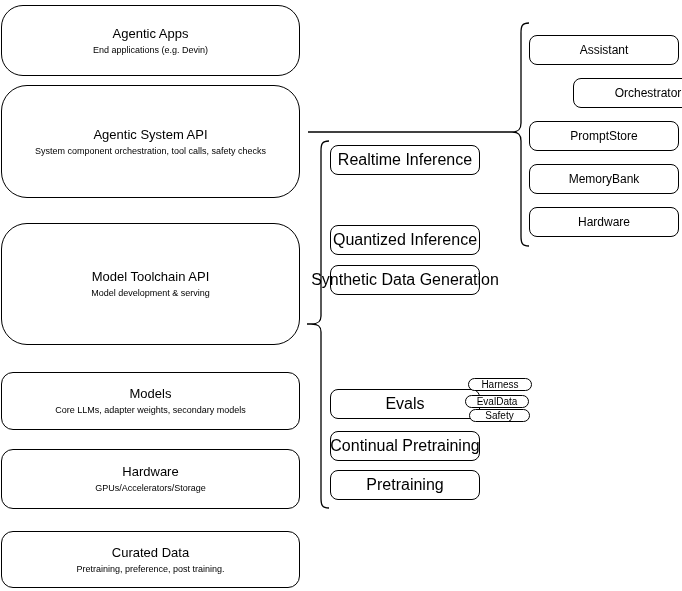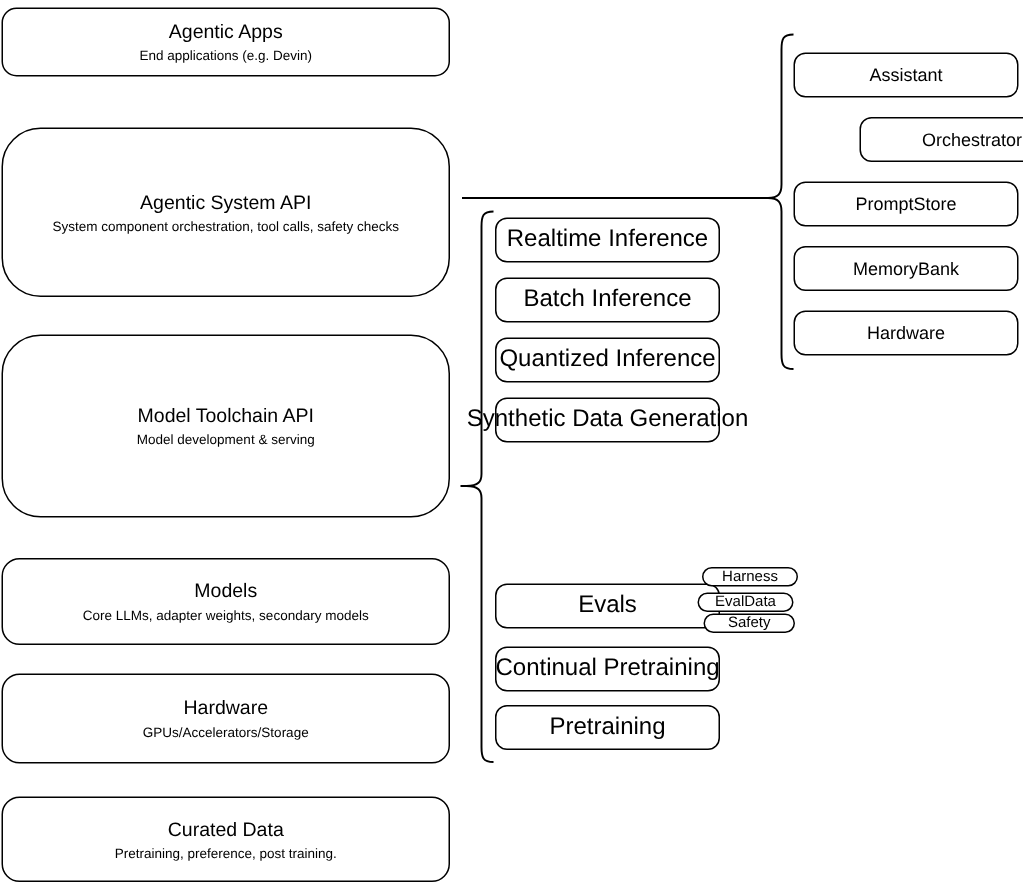--- a/index.html
+++ b/index.html
@@ -87,21 +87,21 @@
 
   <svg class="overlay" viewBox="0 0 682 591">
 
     <path d="M308,132 L512,132" fill="none" stroke="#000000" stroke-width="1.3"></path>
 
     <path d="M529,23 C522,23 521,26 521,33 L521,123 C521,129 519,132 512,132 C519,132 521,135 521,141 L521,236 C521,243 522,246 529,246" fill="none" stroke="#000000" stroke-width="1.3"></path>
 
     <path d="M329,141 C322,141 321,144 321,151 L321,316 C321,321 319,324 311,324 L307,324 L311,324 C319,324 321,327 321,332 L321,498 C321,505 322,508 329,508" fill="none" stroke="#000000" stroke-width="1.3"></path>
   </svg>
 
-  <div class="node stack-node" style="top:5px;height:46px;border-radius:10px;">
+  <div class="node stack-node" style="top:5px;height:71px;border-radius:22px;">
     <div class="title">Agentic Apps</div>
     <div class="subtitle">End applications (e.g. Devin)</div>
   </div>
 
   <div class="node stack-node" style="top:85px;height:113px;border-radius:26px;text-align:right;">
     <div class="title">Agentic System API</div>
     <div class="subtitle">System component orchestration, tool calls, safety checks</div>
   </div>
 
   <div class="node stack-node" style="top:223px;height:122px;border-radius:26px;">
@@ -118,21 +118,20 @@
     <div class="title">Hardware</div>
     <div class="subtitle">GPUs/Accelerators/Storage</div>
   </div>
 
   <div class="node stack-node" style="top:531px;height:57px;border-radius:12px;">
     <div class="title">Curated Data</div>
     <div class="subtitle">Pretraining, preference, post training.</div>
   </div>
 
   <div class="node tool-node" style="top:145px;">Realtime Inference</div>
-  <div class="node tool-node" style="top:185px;">Batch Inference</div>
   <div class="node tool-node" style="top:225px;">Quantized Inference</div>
   <div class="node tool-node" style="top:265px;">Synthetic Data Generation</div>
   <div class="node tool-node" style="top:389px;">Evals</div>
   <div class="node tool-node" style="top:431px;">Continual Pretraining</div>
   <div class="node tool-node" style="top:470px;">Pretraining</div>
 
   <div class="pill" style="left:468px;top:378px;width:64px;height:13px;">Harness</div>
   <div class="pill" style="left:465px;top:395px;width:64px;height:13px;">EvalData</div>
   <div class="pill" style="left:469px;top:409px;width:61px;height:13px;">Safety</div>
 

